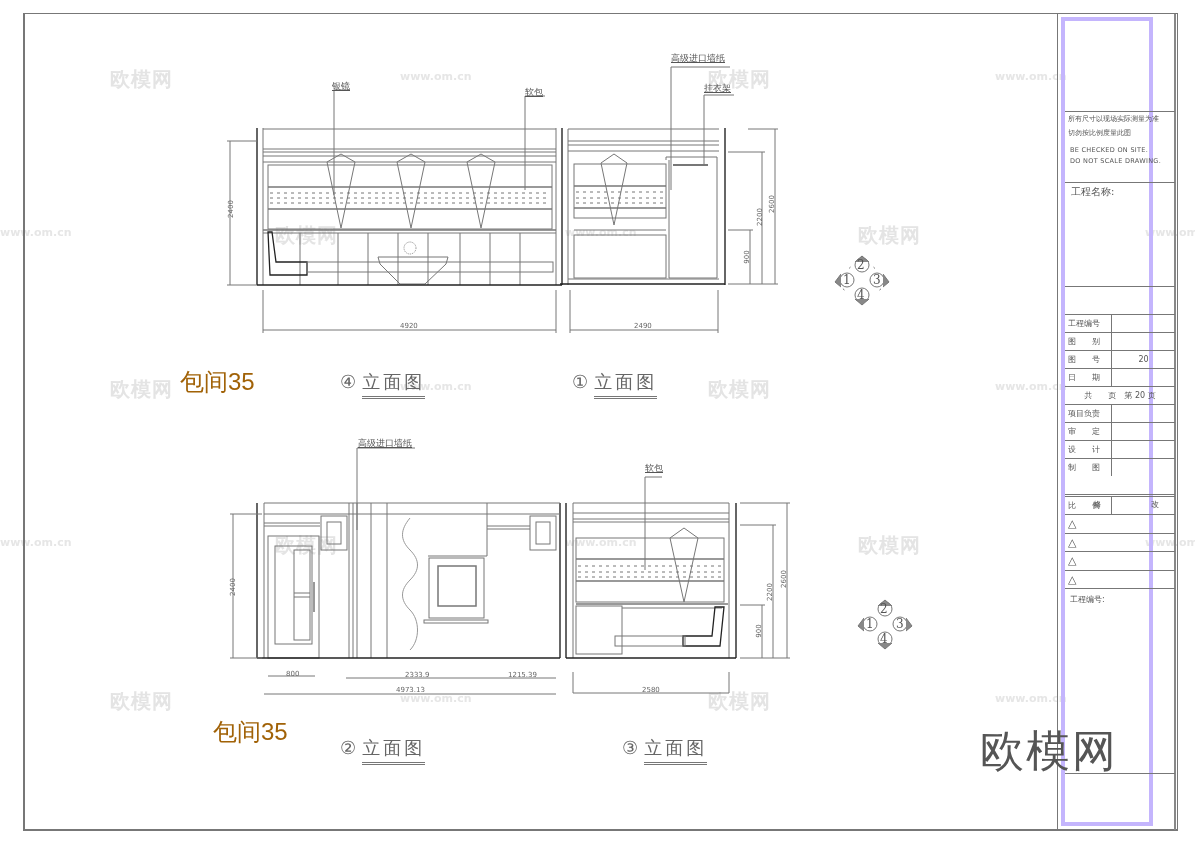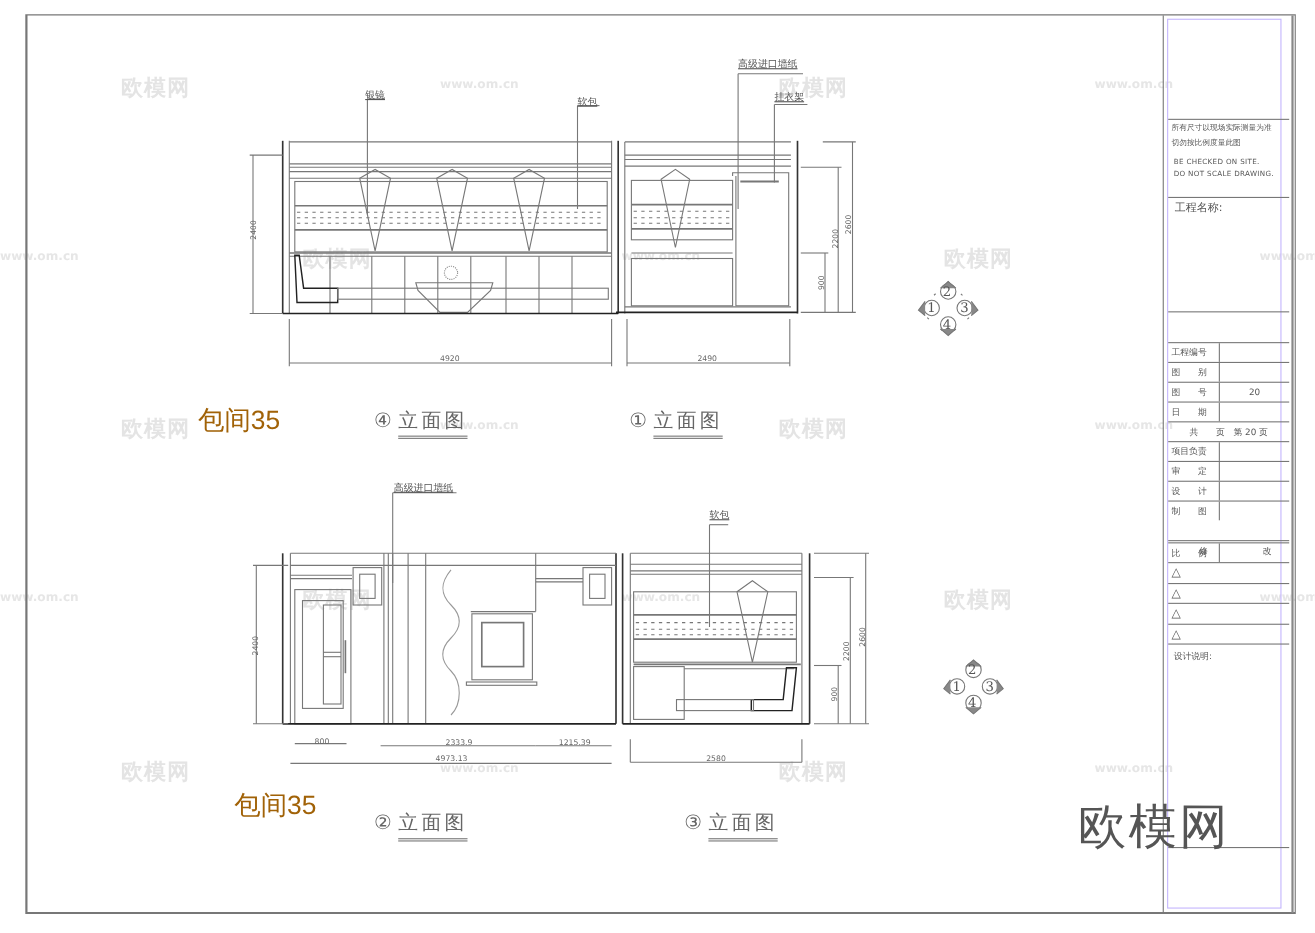--- a/index.html
+++ b/index.html
@@ -1,20 +1,20 @@
 <!DOCTYPE html>
 <html><head>
 <meta charset="utf-8">
 <style>
   html,body{margin:0;padding:0;background:#fff;}
   body{width:1195px;height:848px;position:relative;overflow:hidden;font-family:"DejaVu Sans",sans-serif;color:#555;}
   .abs{position:absolute;}
   .frame-outer{left:23px;top:13px;width:1155px;height:818px;border:1px solid #777;border-left-width:2px;border-bottom-width:2px;box-sizing:border-box;}
   .tb-sep{left:1057px;top:14px;width:1px;height:816px;background:#777;}
-  .tb{left:1061px;top:17px;width:104px;height:809px;border:1px solid #c4b5fd;box-sizing:border-box;padding-left:18px;}
+  .tb{left:1061px;top:17px;width:92px;height:809px;border:4px solid #c4b5fd;box-sizing:border-box;padding-left:18px;}
   .tb-right{left:1174px;top:14px;width:2px;height:816px;background:#888;}
   .tb-row{position:absolute;left:0;width:110px;border-top:1px solid #777;box-sizing:border-box;font-size:8px;color:#555;}
   .tb-row .lbl{position:absolute;left:3px;top:3px;white-space:nowrap;}
   .tb-row .val{position:absolute;left:46px;right:0;top:0;bottom:0;border-left:1px solid #777;text-align:center;line-height:17px;}
   .tb-note{font-size:7px;line-height:11px;}
   .tb-note-en{font-size:6.5px;letter-spacing:.3px;}
   .title-big{font-family:Liberation Sans, sans-serif;font-size:24px;color:#a16207;}
   .view-label{font-family:"DejaVu Serif",serif;font-size:18px;color:#666;}
   .view-label .u{display:inline-block;border-bottom:3px double #777;padding-bottom:2px;margin-left:6px;letter-spacing:3px;}
   .callout{font-size:9px;color:#555;white-space:nowrap;text-decoration:underline;}
@@ -115,21 +115,21 @@
   <div class="tb-row" style="top:512px;height:18px;">
     <span class="abs" style="left:3px;top:2px;font-size:11px">△</span>
   </div>
   <div class="tb-row" style="top:530px;height:19px;">
     <span class="abs" style="left:3px;top:2px;font-size:11px">△</span>
   </div>
   <div class="tb-row" style="top:549px;height:18px;">
     <span class="abs" style="left:3px;top:2px;font-size:11px">△</span>
   </div>
   <div class="tb-row" style="top:567px;height:185px;">
-    <span class="abs" style="left:5px;top:5px;font-size:8px">设计说明:</span>
+    <span class="abs" style="left:5px;top:5px;font-size:8px">工程编号:</span>
   </div>
   <div class="tb-row" style="top:752px;height:56px;"></div>
 </div>
 
 <svg style="left:0;top:0" width="1195" height="848">
   <g stroke="#777" fill="none" stroke-width="1">
 
     <line x1="257" y1="128" x2="257" y2="285" stroke="#333" stroke-width="1.5"></line>
     <line x1="263" y1="128" x2="263" y2="285"></line>
     <line x1="556" y1="128" x2="556" y2="285"></line>

